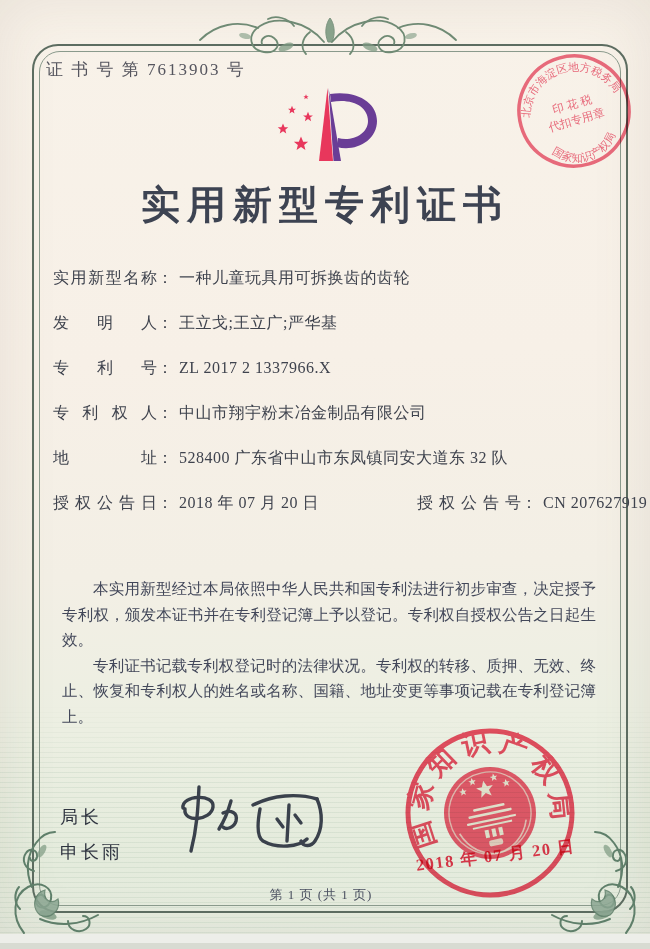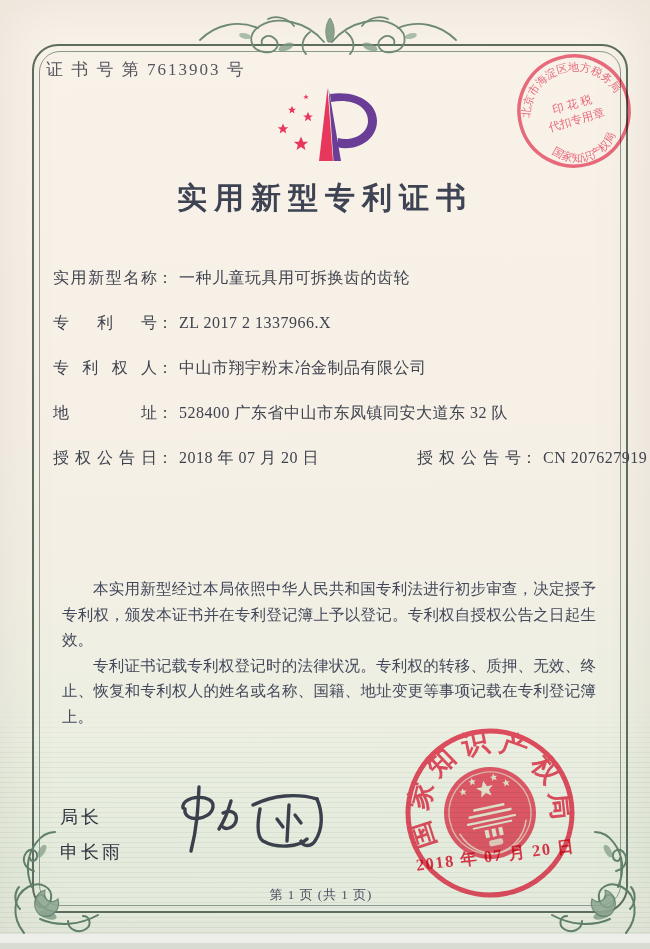--- a/index.html
+++ b/index.html
@@ -22,21 +22,21 @@
     border:2.5px solid #5c6c60;border-radius:26px;}
   .frame-inner{position:absolute;left:39px;right:29px;top:51px;bottom:37px;
     border:1px solid #8a9a8c;border-radius:21px;}
   .orn-top{position:absolute;left:198px;top:10px;width:260px;height:56px;}
   .orn-corner{position:absolute;width:108px;height:118px;}
   .orn-bl{left:6px;bottom:6px;}
   .orn-br{right:6px;bottom:6px;transform:scaleX(-1);}
   .cert-no{position:absolute;left:46px;top:58px;font-size:17px;color:#55555e;letter-spacing:2px;}
   .logo{position:absolute;left:235px;top:86px;width:190px;height:96px;}
   .title{position:absolute;left:0;right:0;top:178px;text-align:center;
-    font-size:30px;font-weight:bold;color:#3d4352;letter-spacing:7px;}
+    font-size:39px;font-weight:bold;color:#3d4352;letter-spacing:7px;}
   .fields{position:absolute;left:46px;top:268px;right:36px;font-size:16px;color:#3f434e;}
   .row{height:21px;margin-bottom:24px;position:relative;white-space:nowrap;}
   .flabel{display:inline-block;width:104px;text-align:justify;text-align-last:justify;vertical-align:top;margin-left:7px;}
   .colon{padding-right:6px;}
   .fvalue{letter-spacing:.5px;text-align:center;}
   .grant-pair{position:absolute;left:364px;top:0;}
   .bodytext{position:absolute;left:62px;right:54px;top:576px;
     font-size:15.5px;line-height:25.5px;color:#43485a;text-align:justify;}
   .bodytext p{margin:0;text-indent:2em;}
   .director{position:absolute;left:60px;top:800px;
@@ -120,20 +120,23 @@
     <use href="#star" transform="translate(66,58) scale(0.75)" fill="#e8375c"></use>
   </svg>
 
   <div class="title">实用新型专利证书</div>
 
   <div class="fields">
     <div class="row">
       <span class="flabel">实用新型名称</span><span class="colon">：</span><span class="fvalue">一种儿童玩具用可拆换齿的齿轮</span>
     </div>
     <div class="row">
+      <span class="flabel">发明人</span><span class="colon">：</span><span class="fvalue">王立戈;王立广;严华基</span>
+    </div>
+    <div class="row">
       <span class="flabel">专利号</span><span class="colon">：</span><span class="fvalue">ZL 2017 2 1337966.X</span>
     </div>
     <div class="row">
       <span class="flabel">专利权人</span><span class="colon">：</span><span class="fvalue">中山市翔宇粉末冶金制品有限公司</span>
     </div>
     <div class="row">
       <span class="flabel">地址</span><span class="colon">：</span><span class="fvalue">528400 广东省中山市东凤镇同安大道东 32 队</span>
     </div>
     <div class="row">
       <span class="flabel">授权公告日</span><span class="colon">：</span><span class="fvalue">2018 年 07 月 20 日</span>

